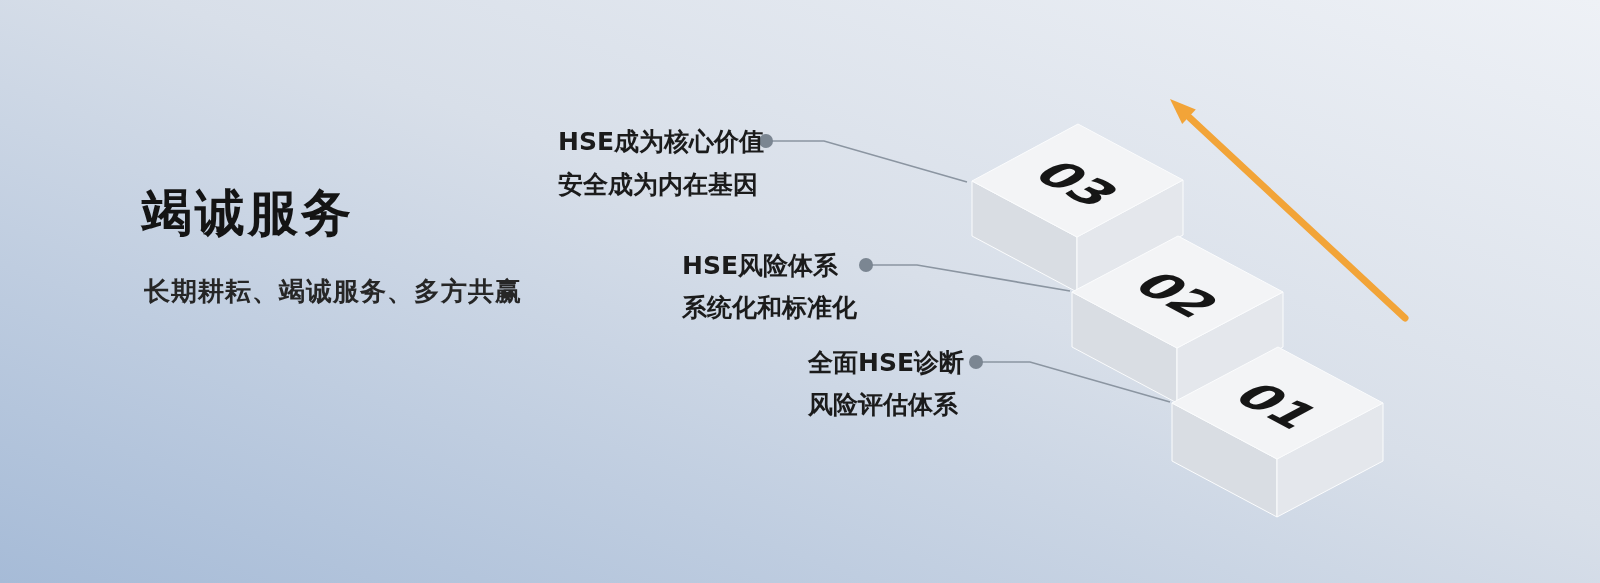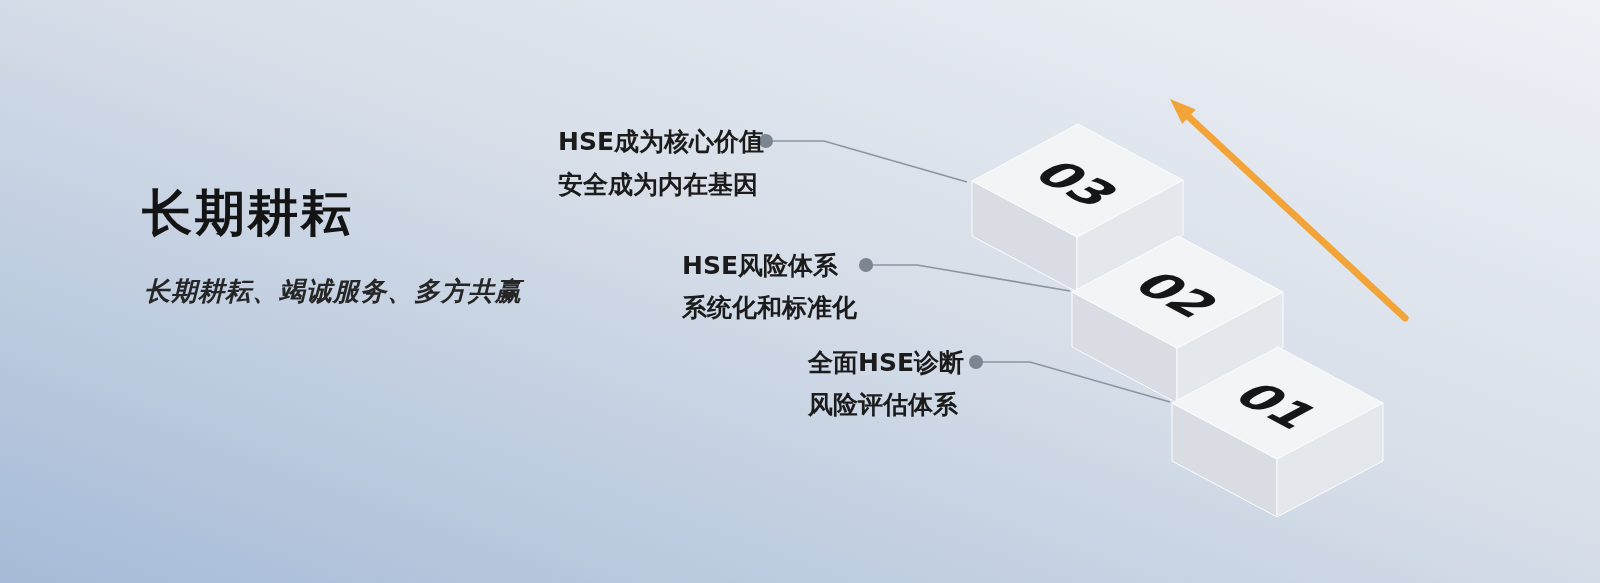--- a/index.html
+++ b/index.html
@@ -24,21 +24,20 @@
     color: #141414;
   }
   .page-subtitle {
     position: absolute;
     left: 144px;
     top: 274px;
     font-size: 26px;
     font-weight: 700;
     letter-spacing: 1px;
     color: #262626;
-    font-style: italic;
   }
   svg.diagram {
     position: absolute;
     left: 0;
     top: 0;
   }
   .callout-label {
     font-size: 25px;
     font-weight: 700;
     fill: #1b1b1b;
@@ -59,21 +58,21 @@
   .arrow-line {
     stroke-width: 7;
     stroke-linecap: round;
   }
 </style>
 </head>
 <body>
 
 <div class="canvas">
 
-  <div class="page-title">长期耕耘</div>
+  <div class="page-title">竭诚服务</div>
 
   <div class="page-subtitle">长期耕耘、竭诚服务、多方共赢</div>
 
   <svg class="diagram" width="1600" height="583" viewBox="0 0 1600 583">
 
     <g>
       <polygon class="step-face" points="972,181 1077,237 1077,292 972,236" fill="#d9dde3"></polygon>
       <polygon class="step-face" points="1183,180 1077,237 1077,292 1183,235" fill="#e4e7ec"></polygon>
       <polygon class="step-face" points="1078,124 1183,180 1077,237 972,181" fill="#f3f4f6"></polygon>
     </g>

